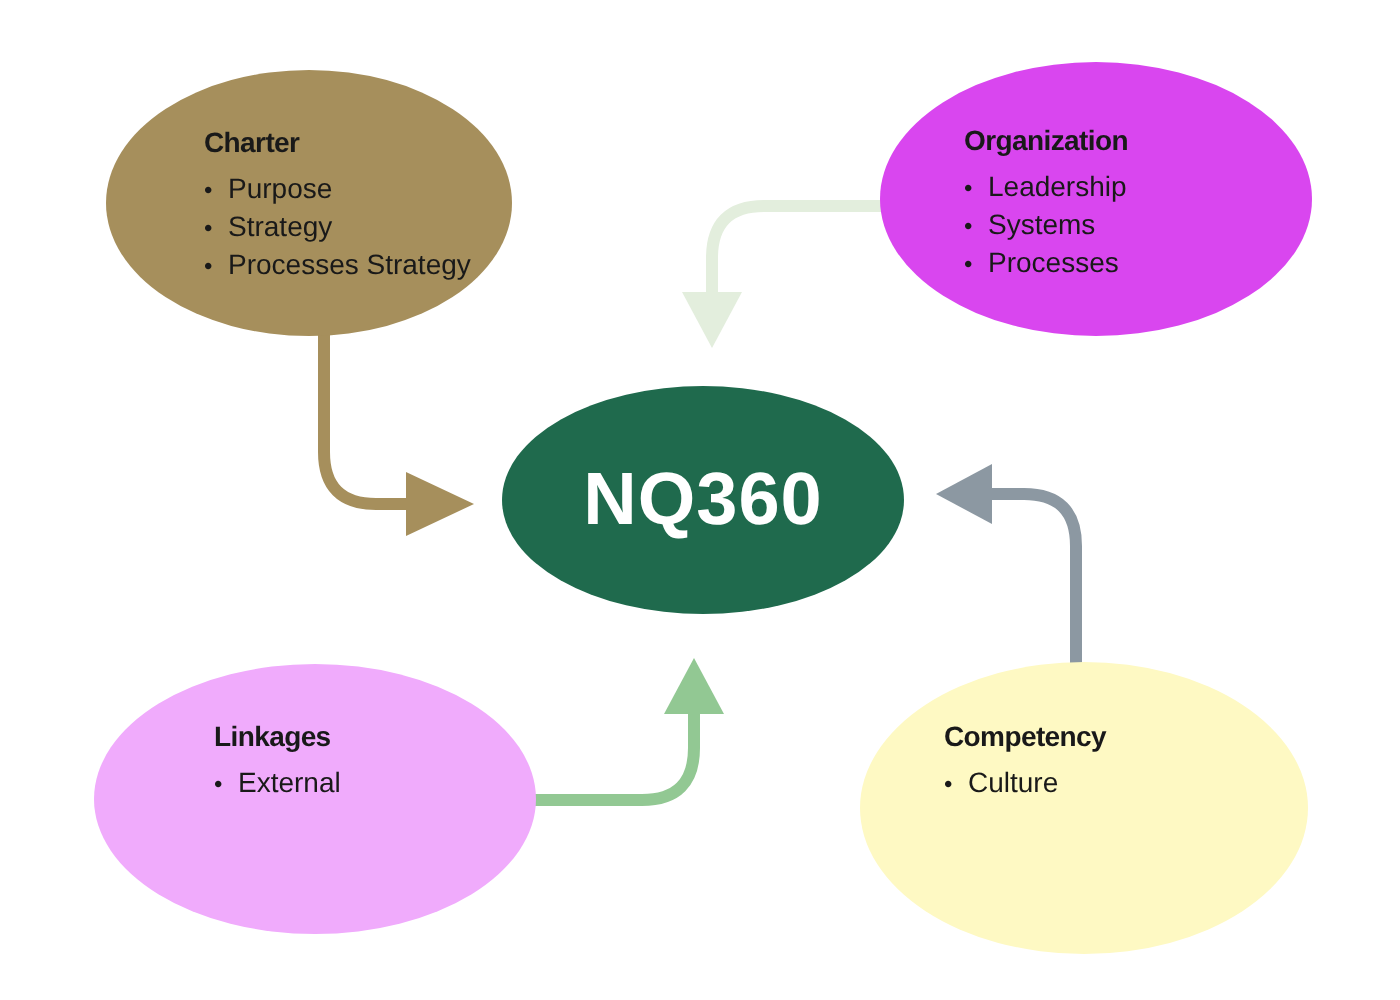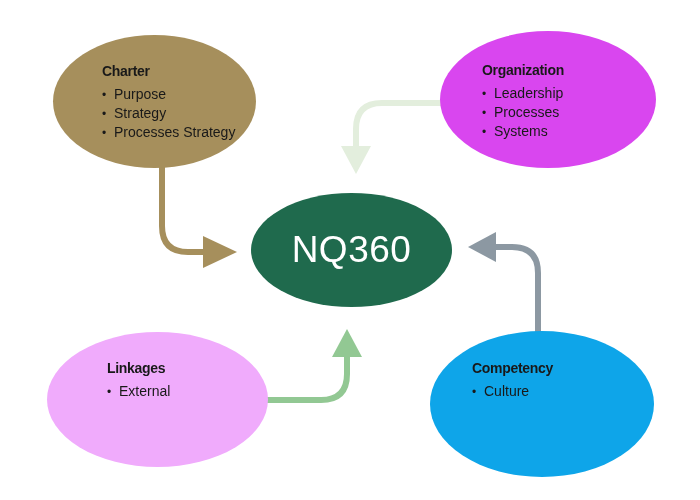--- a/index.html
+++ b/index.html
@@ -55,21 +55,21 @@
     white-space: nowrap;
   }
   .bullet .dot {
     display: inline-block;
     width: 12px;
     font-size: 12px;
     text-align: left;
   }
   .center-label {
     font-size: 37px;
-    font-weight: 400;
+    font-weight: 700;
     color: #ffffff;
     letter-spacing: 0.5px;
     text-align: right;
   }
 </style>
 </head>
 <body>
 
 <div class="stage">
 
@@ -108,38 +108,38 @@
       <span class="dot">•</span><span>Processes Strategy</span>
     </div>
   </div>
 
   <div class="node node-organization" style="background-color: #d946ef;">
     <div class="node-title">Organization</div>
     <div class="bullet">
       <span class="dot">•</span><span>Leadership</span>
     </div>
     <div class="bullet">
-      <span class="dot">•</span><span>Processes</span>
+      <span class="dot">•</span><span>Systems</span>
     </div>
     <div class="bullet">
-      <span class="dot">•</span><span>Systems</span>
+      <span class="dot">•</span><span>Processes</span>
     </div>
   </div>
 
   <div class="node node-center" style="background-color: rgb(31, 106, 77);">
     <div class="center-label">NQ360</div>
   </div>
 
   <div class="node node-linkages" style="background-color: #f0abfc;">
     <div class="node-title">Linkages</div>
     <div class="bullet">
       <span class="dot">•</span><span>External</span>
     </div>
   </div>
 
-  <div class="node node-competency" style="background-color: #0ea5e9;">
+  <div class="node node-competency" style="background-color: #fef9c3;">
     <div class="node-title">Competency</div>
     <div class="bullet">
       <span class="dot">•</span><span>Culture</span>
     </div>
   </div>
 
 </div>
 
 </body></html>

